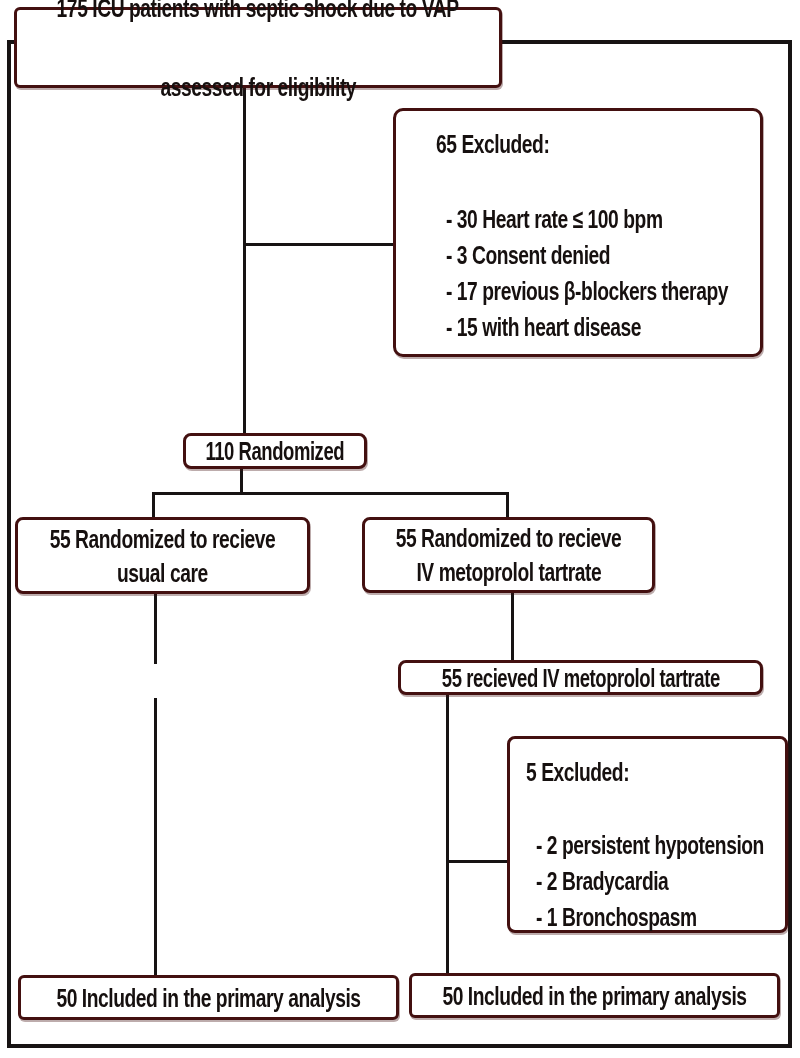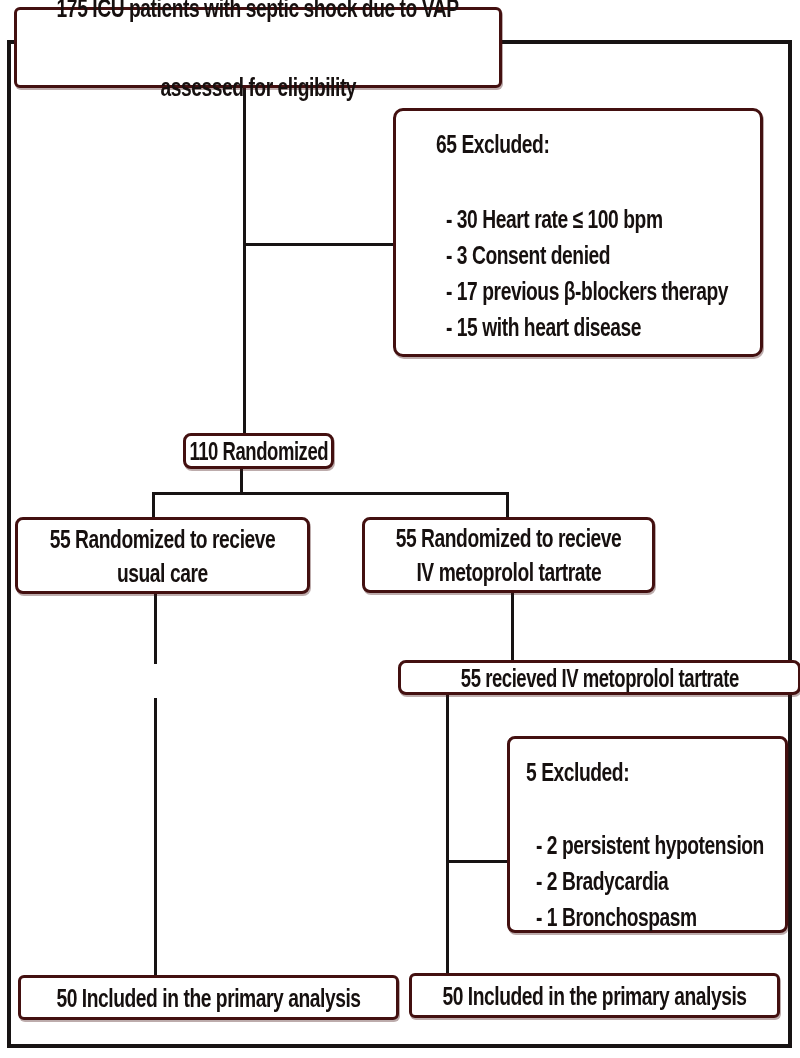--- a/index.html
+++ b/index.html
@@ -57,36 +57,36 @@
       <div class="t">65 Excluded:</div>
     </div>
     <div class="list" id="excluded-top-list">
       <div class="t">- 30 Heart rate ≤ 100 bpm</div>
       <div class="t">- 3 Consent denied</div>
       <div class="t">- 17 previous β-blockers  therapy</div>
       <div class="t">- 15 with heart disease</div>
     </div>
   </div>
 
-  <div class="box" style="left:183px;top:433px;width:151px;height:36px;border-radius:8px;">
+  <div class="box" style="left:183px;top:433px;width:184px;height:36px;border-radius:8px;">
     <div class="t small">110 Randomized</div>
   </div>
 
   <div class="box" style="left:15px;top:517px;width:295px;height:77px;border-radius:8px;">
     <div class="t">55 Randomized to recieve</div>
     <div class="t">usual care</div>
   </div>
 
   <div class="box" style="left:362px;top:517px;width:293px;height:76px;border-radius:8px;">
     <div class="t">55 Randomized to recieve</div>
     <div class="t">IV metoprolol tartrate</div>
   </div>
 
 
-  <div class="box" style="left:398px;top:660px;width:403px;height:35px;border-radius:8px;">
+  <div class="box" style="left:398px;top:660px;width:365px;height:35px;border-radius:8px;">
     <div class="t small">55 recieved IV metoprolol tartrate</div>
   </div>
 
   <div class="box left-align" style="left:507px;top:736px;width:281px;height:197px;border-radius:8px;">
     <div class="heading">
       <div class="t">5 Excluded:</div>
     </div>
     <div class="list" id="excluded-right-list">
       <div class="t">- 2 persistent hypotension</div>
       <div class="t">- 2 Bradycardia</div>

